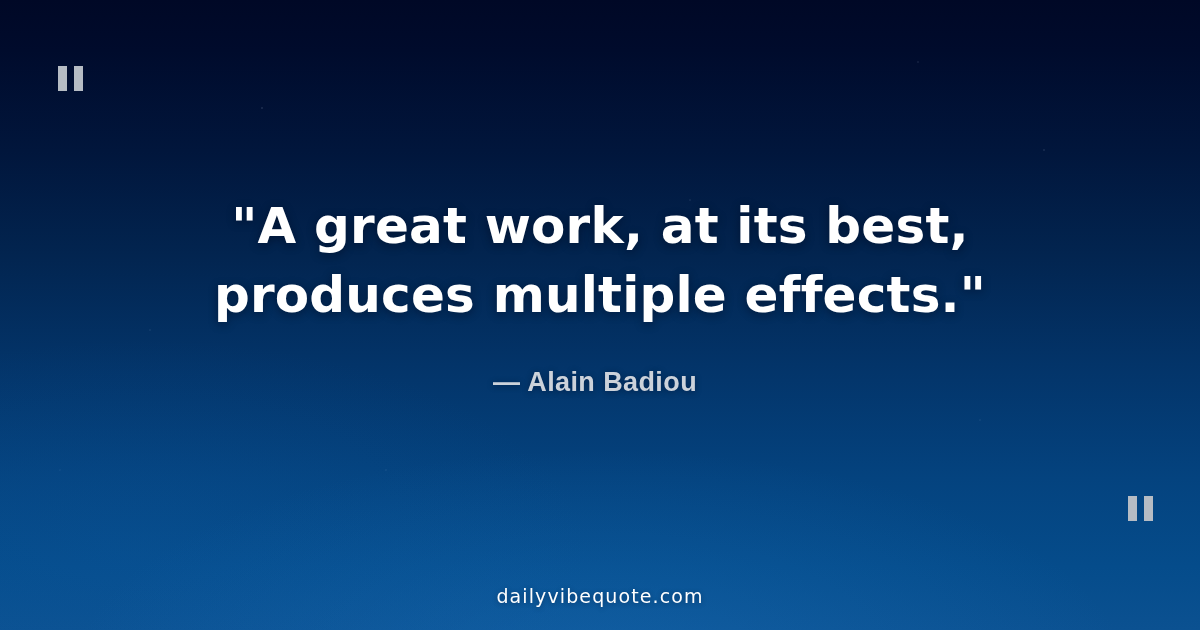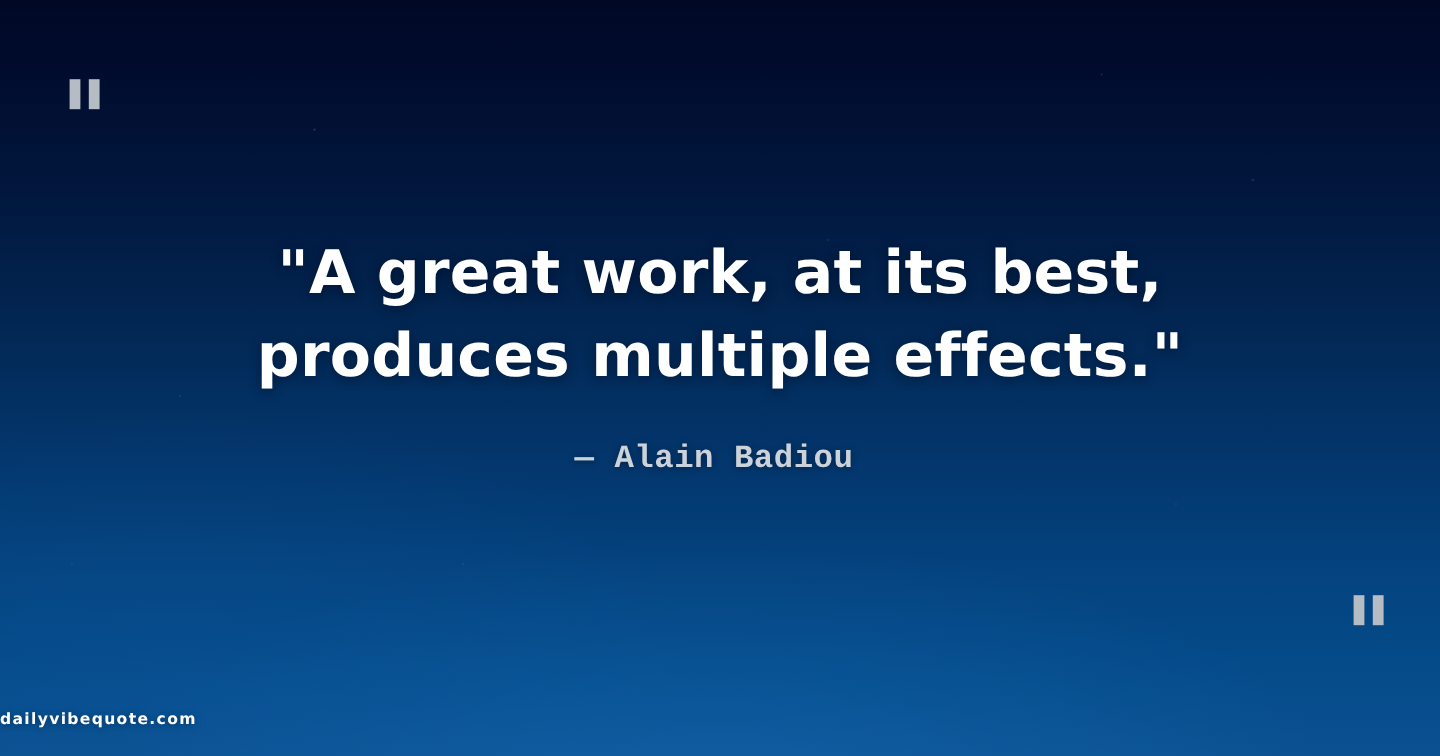--- a/index.html
+++ b/index.html
@@ -102,38 +102,38 @@
     font-size: 50px;
     font-weight: 700;
     line-height: 69px;
     letter-spacing: 0.2px;
     text-shadow: 0 2px 10px rgba(0, 6, 22, 0.45);
   }
 
   .attribution {
     margin: 37px 10px 0 0;
     color: #ccd2da;
-    font-family: Liberation Mono, monospace;
+    font-family: Liberation Sans, sans-serif;
     font-size: 27px;
     font-weight: 700;
     letter-spacing: 0.4px;
     text-shadow: 0 1px 6px rgba(0, 6, 22, 0.40);
   }
 
   .site-footer {
     position: absolute;
     left: 0;
     right: 0;
     bottom: 23px;
     z-index: 3;
-    text-align: left;
+    text-align: center;
     color: #ffffff;
     font-family: "DejaVu Sans", sans-serif;
-    font-size: 13px;
-    font-weight: 700;
+    font-size: 19px;
+    font-weight: 400;
     letter-spacing: 1.1px;
     text-shadow: 0 1px 5px rgba(0, 6, 22, 0.35);
   }
 </style>
 </head>
 <body>
 
 <div class="quote-card">
 
   <div class="starfield"></div>

